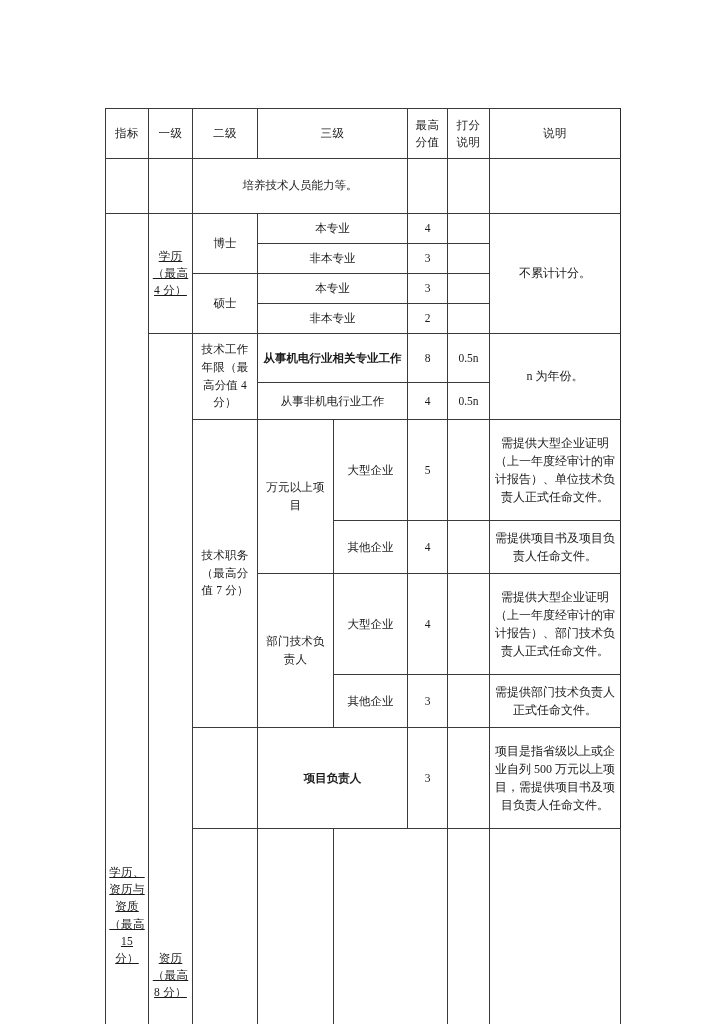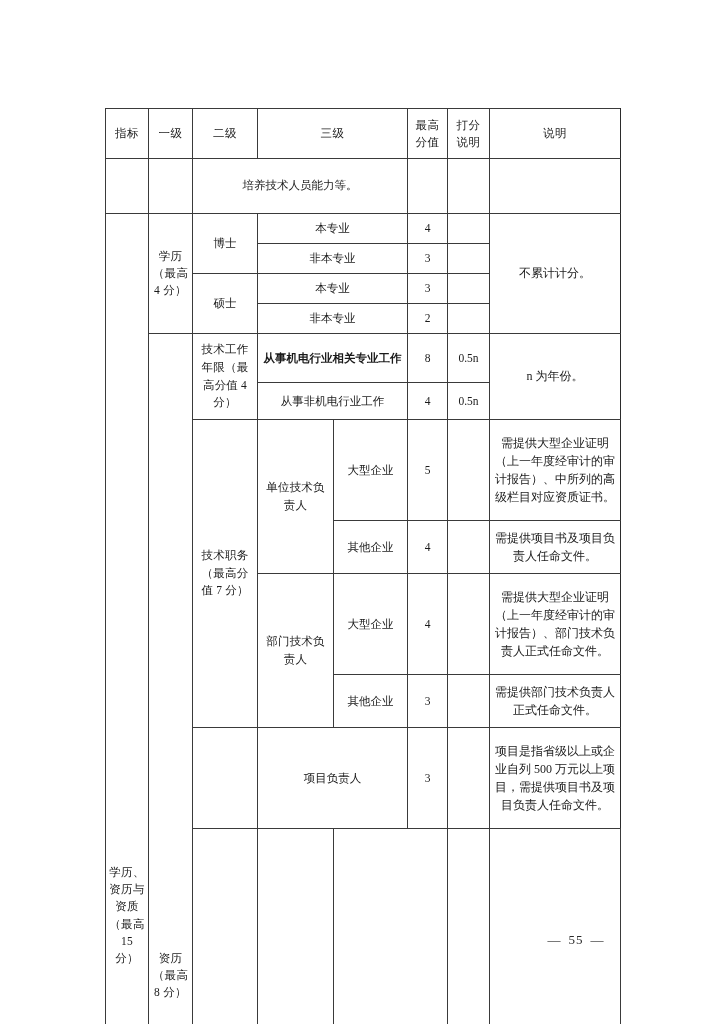--- a/index.html
+++ b/index.html
@@ -57,21 +57,21 @@
 
   th.hd {
     font-size: 11.5px;
     letter-spacing: 0.4px;
     height: 45px;
   }
 
   td.ctr      { text-align: center; }
   td.lft      { text-align: left; padding-left: 5px; padding-right: 4px; line-height: 1.5; }
   td.num      { text-align: center; font-family: "Liberation Serif", serif; }
-  td.vert-lab { text-align: center; line-height: 1.5; letter-spacing: 0.3px; }
+  td.vert-lab { text-align: center; line-height: 1.5; letter-spacing: 0.3px; text-decoration: underline; }
 
   
   col.c1 { width: 43px; }
   col.c2 { width: 44px; }
   col.c3 { width: 65px; }
   col.c4 { width: 76px; }
   col.c5 { width: 74px; }
   col.c6 { width: 40px; }
   col.c7 { width: 42px; }
   col.c8 { width: 131px; }
@@ -190,25 +190,25 @@
           <td class="note-cell" rowspan="2">n 为年份。</td>
         </tr>
         <tr>
           <td class="ctr" colspan="2" style="height:32px;">从事非机电行业工作</td>
           <td class="num">4</td>
           <td class="num">0.5n</td>
         </tr>
 
         <tr>
           <td class="ctr narrow-label" rowspan="4">技术职务（最高分值 7 分）</td>
-          <td class="ctr narrow-label" rowspan="2">单位技术负责人</td>
+          <td class="ctr narrow-label" rowspan="2">万元以上项目</td>
           <td class="ctr" style="height:96px;">大型企业</td>
           <td class="num">5</td>
           <td class="num"></td>
-          <td class="note-cell">需提供大型企业证明（上一年度经审计的审计报告）、中所列的高级栏目对应资质证书。</td>
+          <td class="note-cell">需提供大型企业证明（上一年度经审计的审计报告）、单位技术负责人正式任命文件。</td>
         </tr>
         <tr>
           <td class="ctr" style="height:48px;">其他企业</td>
           <td class="num">4</td>
           <td class="num"></td>
           <td class="note-cell">需提供项目书及项目负责人任命文件。</td>
         </tr>
 
         <tr>
           <td class="ctr narrow-label" rowspan="2">部门技术负责人</td>
@@ -219,37 +219,32 @@
         </tr>
         <tr>
           <td class="ctr" style="height:48px;">其他企业</td>
           <td class="num">3</td>
           <td class="num"></td>
           <td class="note-cell">需提供部门技术负责人正式任命文件。</td>
         </tr>
 
         <tr>
           <td></td>
-          <td class="ctr" colspan="2" style="height:96px;">项目负责人</td>
+          <td class="ctr" colspan="2" style="height:96px;font-weight:bold;">项目负责人</td>
           <td class="num">3</td>
           <td class="num"></td>
           <td class="note-cell">项目是指省级以上或企业自列 500 万元以上项目，需提供项目书及项目负责人任命文件。</td>
         </tr>
 
         <tr>
           <td class="vert-lab narrow-label">执业资质（最高 3 分）</td>
           <td class="ctr narrow-label">高级证书和国际互认的国外资质</td>
           <td class="ctr" colspan="2" style="height:110px;">机电专业和相关技术领域</td>
           <td class="num">3</td>
           <td class="num">1.5n</td>
           <td class="note-cell">n 为证书数。详见附件《浙江省机电制造技术类专业常用资质证书清单》中所列的高级栏目对应资质证书。</td>
         </tr>
       </tbody>
     </table>
   </div>
 
-  <div class="page-footer">
-    <span class="pf-inner">
-      <span class="dash">—</span><span>55</span><span class="dash">—</span>
-    </span>
-  </div>
 
 </div>
 
 </body></html>

